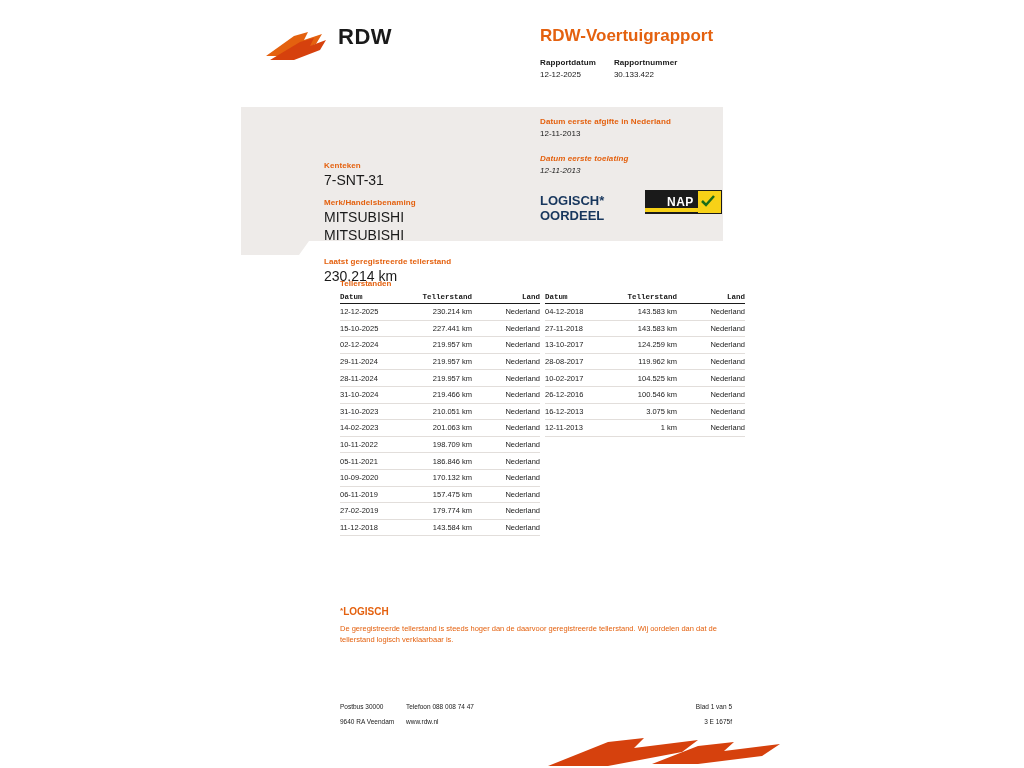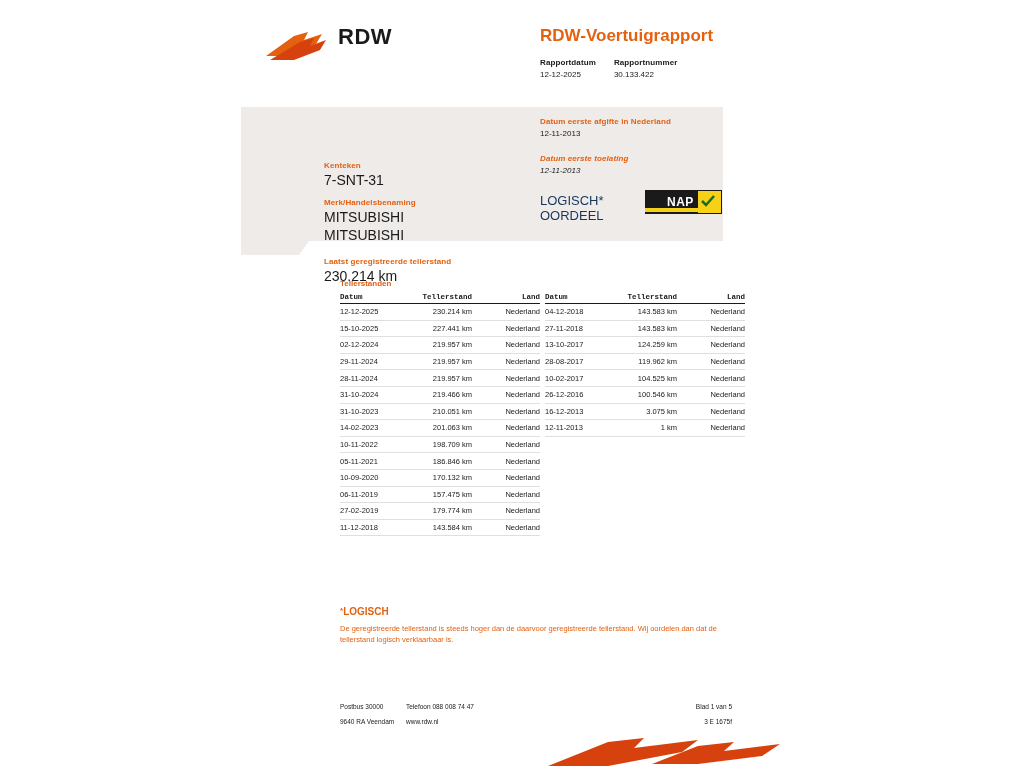--- a/index.html
+++ b/index.html
@@ -115,21 +115,21 @@
   .sum-left { position: absolute; left: 83px; top: 10px; width: 190px; margin-top: 44px; }
   .sum-right { position: absolute; left: 299px; top: 10px; width: 190px; }
 
   .blk { margin-bottom: 10px; }
 
   .verdict {
     position: absolute;
     left: 299px;
     top: 86px;
     font-size: 13px;
-    font-weight: normal;
+    font-weight: bold;
     color: #17365d;
     line-height: 15px;
   }
 
   .nap-badge {
     position: absolute;
     left: 404px;
     top: 83px;
     width: 58px;
     height: 22px;

